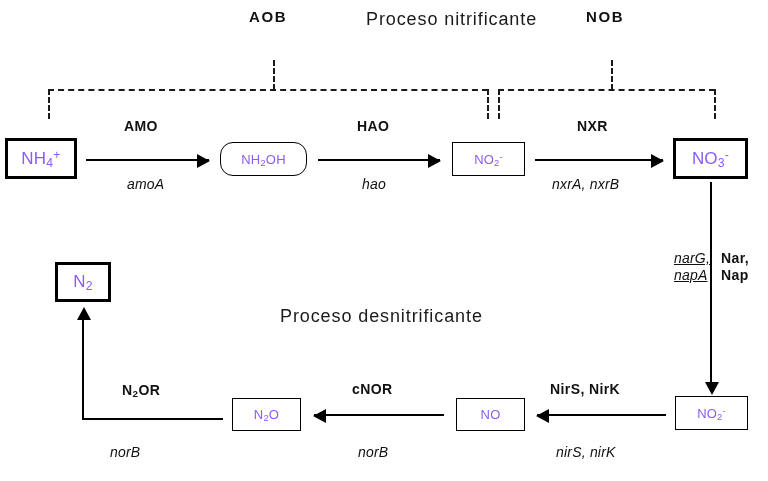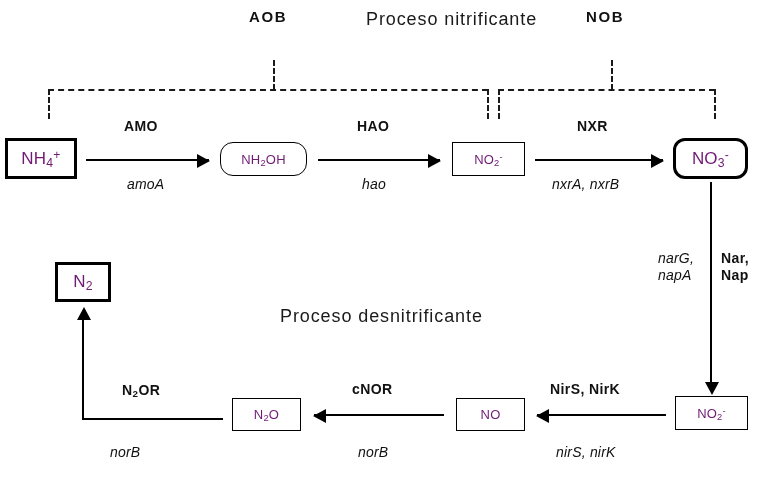--- a/index.html
+++ b/index.html
@@ -19,21 +19,21 @@
 
   
   .cbox {
     position: absolute;
     box-sizing: border-box;
     background: #ffffff;
     border: 1.5px solid #000000;
     display: flex;
     align-items: center;
     justify-content: center;
-    color: #701a75;
+    color: #8b5cf6;
     font-size: 13px;
     letter-spacing: 0.2px;
     white-space: nowrap;
   }
   .cbox.thick {
     border-width: 3px;
     font-size: 17px;
   }
   .cbox sub {
     font-size: 0.72em;
@@ -177,26 +177,26 @@
   <div class="lbl gene" style="left:362px; top:176px;">hao</div>
 
   <div class="cbox" style="left:452px; top:142px; width:73px; height:34px;">
     <span>NO<sub>2</sub><sup>-</sup></span>
   </div>
 
   <div class="harrow right" style="left:535px; top:159px; width:128px;"></div>
   <div class="lbl enzyme" style="left:577px; top:118px;">NXR</div>
   <div class="lbl gene" style="left:552px; top:176px;">nxrA, nxrB</div>
 
-  <div class="cbox thick" style="left:673px; top:138px; width:75px; height:41px;border-radius:12px;">
+  <div class="cbox thick" style="left:673px; top:138px; width:75px; height:41px;">
     <span>NO<sub>3</sub><sup>-</sup></span>
   </div>
 
   <div class="varrow down" style="left:710px; top:182px; height:200px;"></div>
-  <div class="lbl gene" style="left:658px; top:250px;">
+  <div class="lbl gene" style="left:674px; top:250px;text-decoration:underline;">
     <span>narG,<br>napA</span>
   </div>
   <div class="lbl enzyme" style="left:721px; top:250px; width:44px; white-space:normal;">Nar,<br>Nap</div>
 
   <div class="lbl process" style="left:280px; top:306px;">Proceso desnitrificante</div>
 
   <div class="cbox thick" style="left:55px; top:262px; width:56px; height:40px;">
     <span>N<sub>2</sub></span>
   </div>
 

